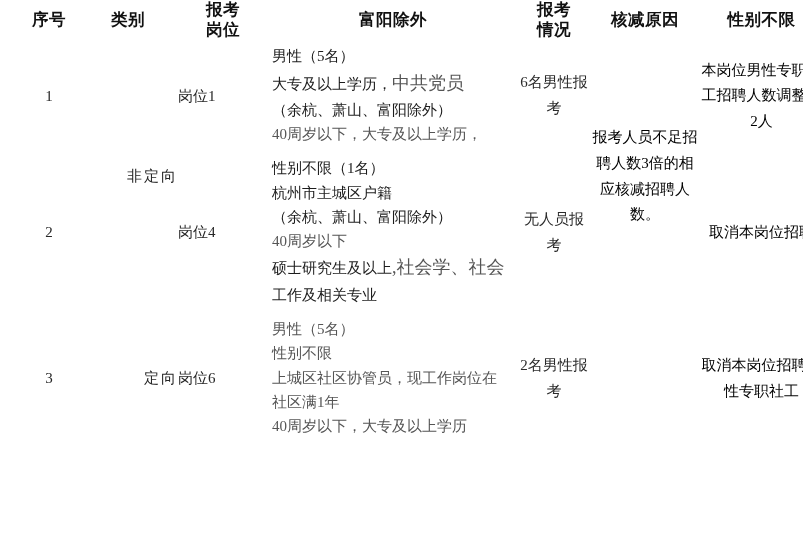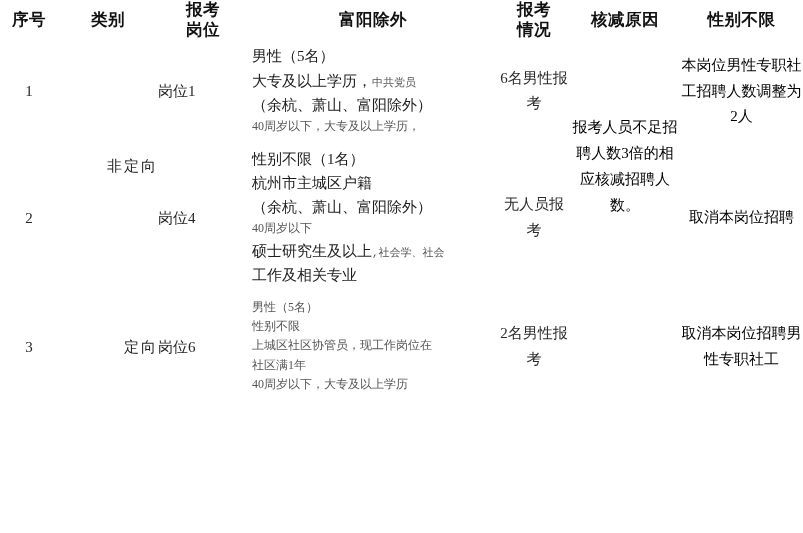--- a/index.html
+++ b/index.html
@@ -12,20 +12,21 @@
     height: 533px;
     font-family: "Liberation Serif", "DejaVu Serif", serif;
     color: #1a1a1a;
     overflow: hidden;
   }
   .sheet {
     position: relative;
     width: 803px;
     height: 533px;
     box-sizing: border-box;
+    padding-left: 20px;
   }
   table.rec-table {
     width: 803px;
     border-collapse: collapse;
     table-layout: fixed;
   }
   table.rec-table td, table.rec-table th {
     vertical-align: middle;
     padding: 0;
     border: none;
@@ -69,30 +70,29 @@
   .req-block {
     padding: 4px 4px 6px 4px;
   }
   .req-line {
     display: block;
     line-height: 1.62;
     font-size: 15px;
     color: #1c1c1c;
   }
   .req-line.small {
-    font-size: 12px;
+    font-size: 15px;
     color: #555;
   }
   .req-line.mixed-small {
     font-size: 15px;
   }
   .req-line.mixed-small .sm {
-    font-size: 11px;
+    font-size: 18px;
     color: #555;
-    font-family: Liberation Mono, monospace;
   }
   .side-block {
     text-align: center;
     font-size: 15px;
     line-height: 1.72;
     color: #000000;
     padding: 2px 6px 2px 4px;
   }
   .stat-block {
     text-align: center;

